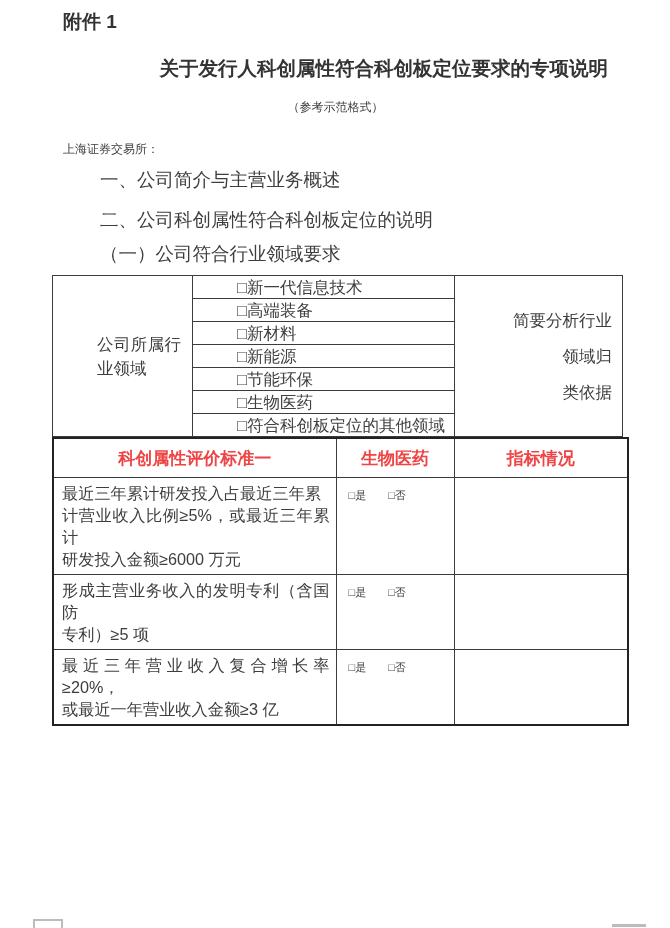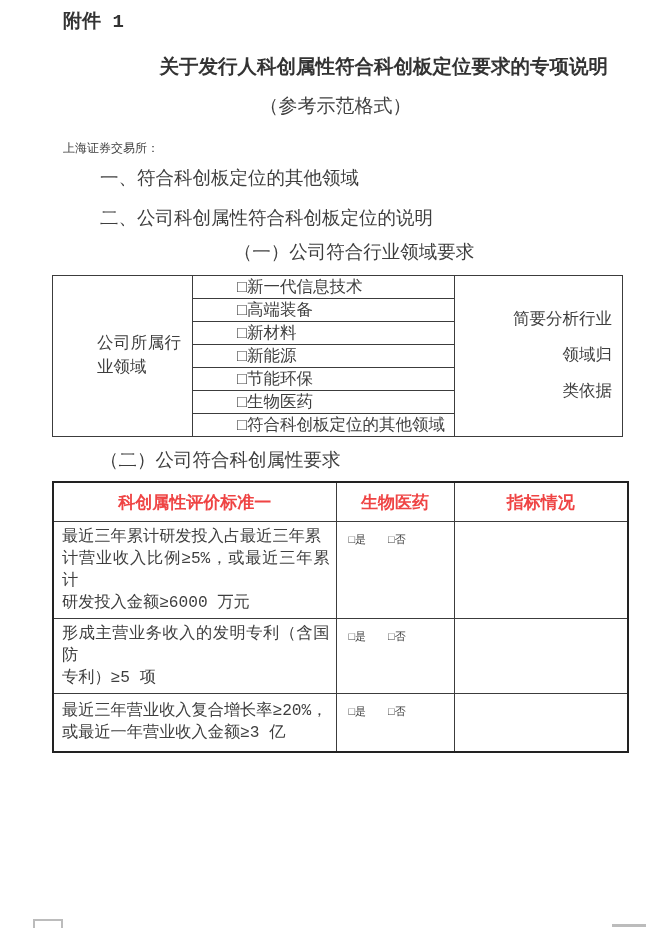--- a/index.html
+++ b/index.html
@@ -1,35 +1,35 @@
 <!DOCTYPE html>
 <html><head>
 <meta charset="utf-8">
 <style>
   html,body { margin:0; padding:0; background:#ffffff; }
   .page {
     position:relative; width:670px; height:928px; background:#ffffff;
-    font-family:Liberation Mono, monospace; color:#3e3e3e;
+    font-family:Liberation Sans, sans-serif; color:#3e3e3e;
     overflow:hidden;
   }
   .content { position:absolute; left:63px; top:8px; width:545px; }
 
   .attachment { font-weight:bold; font-size:19px; line-height:28px; color:#333333; }
   .doc-title  { margin:18px 0 0 0; text-align:right; font-weight:bold; font-size:19.5px;
                 line-height:28px; color:#333333; }
-  .format-note{ margin-top:13px; text-align:center; font-size:19px; line-height:24px; }
+  .format-note{ margin-top:13px; text-align:center; font-size:12px; line-height:24px; }
   .salutation { margin-top:10px; font-size:12px; line-height:40px; }
 
   .body-text  { margin:0; font-size:18.5px; line-height:37px; text-indent:2em;
                 text-align:justify; }
 
   .section    { font-size:18.5px; line-height:38px; text-indent:2em; white-space:nowrap; }
   .s1 { margin-top:-8px; }
   .s2 { margin-top:2px; }
-  .ss1{ margin-top:-4px;text-align:center; }
+  .ss1{ margin-top:-4px; }
   .ss2{ margin-top:6px; }
 
   table { border-collapse:collapse; table-layout:fixed; background:#ffffff; }
   td, th { border:1px solid #3c3c3c; overflow:hidden; }
 
   
   .industry-table { margin:2px 0 0 -11px; width:570px; }
   .industry-table .col-a { width:140px; }
   .industry-table .col-b { width:262px; }
   .industry-table .col-c { width:168px; }
@@ -70,21 +70,21 @@
 
     <div class="attachment">附件 1</div>
 
     <div class="doc-title">关于发行人科创属性符合科创板定位要求的专项说明</div>
 
     <div class="format-note">（参考示范格式）</div>
 
     <div class="salutation">上海证券交易所：</div>
 
 
-    <div class="section s1">一、符合科创板定位的其他领域</div>
+    <div class="section s1">一、公司简介与主营业务概述</div>
     <div class="section s2">二、公司科创属性符合科创板定位的说明</div>
     <div class="section ss1">（一）公司符合行业领域要求</div>
 
     <table class="industry-table">
       <colgroup>
           <col class="col-a">
           <col class="col-b">
           <col class="col-c">
         </colgroup>
       <tbody>
@@ -121,21 +121,20 @@
           </td>
         </tr>
         <tr>
           <td class="option-cell">
             <span class="cb">□</span><span>符合科创板定位的其他领域</span>
           </td>
         </tr>
       </tbody>
     </table>
 
-    <div class="section ss2">（二）公司符合科创属性要求</div>
 
     <table class="criteria-table">
       <colgroup>
           <col class="col-a">
           <col class="col-b">
           <col class="col-c">
         </colgroup>
       <thead>
         <tr>
           <th>科创属性评价标准一</th>

